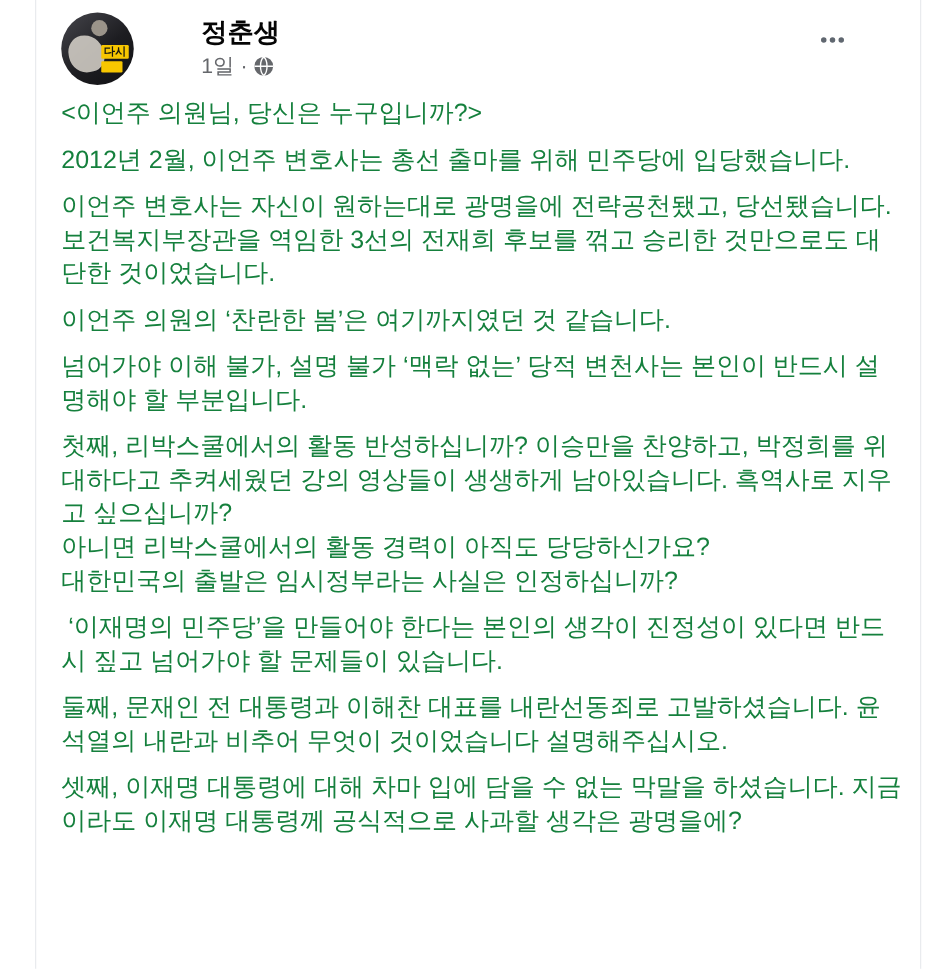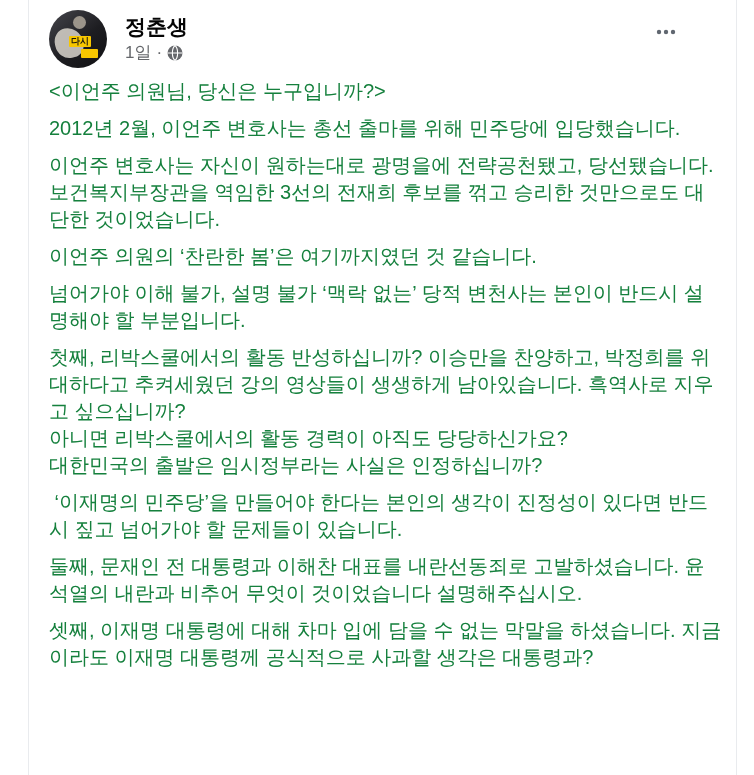--- a/index.html
+++ b/index.html
@@ -43,38 +43,38 @@
     position: absolute;
     left: 6px; top: 18px;
     width: 28px; height: 30px;
     border-radius: 45% 55% 40% 50%;
     background: #d9d5cc;
     transform: rotate(-12deg);
     opacity: 0.85;
   }
   .avatar .badge-text {
     position: absolute;
-    right: 16px; top: 26px;
+    right: 4px; top: 26px;
     background: #f7c600;
     color: #17170f;
     font-weight: bold;
     font-size: 9px;
     line-height: 11px;
     padding: 0 2px;
     border-radius: 1px;
     letter-spacing: 0;
   }
   .avatar .badge-bar {
     position: absolute;
     right: 9px; top: 39px;
     width: 17px; height: 9px;
     background: #f7c600;
     border-radius: 1px;
   }
-  .header-meta { margin-left: 76px; padding-top: 4px; }
+  .header-meta { margin-left: 112px; padding-top: 4px; }
   .author-name {
     font-size: 21px;
     font-weight: 700;
     color: #050505;
     line-height: 26px;
     display: inline-block;
     cursor: pointer;
   }
   .meta-row {
     display: flex;
@@ -154,16 +154,16 @@
       <p class="post-paragraph">&lt;이언주 의원님, 당신은 누구입니까?&gt;</p>
       <p class="post-paragraph">2012년 2월, 이언주 변호사는 총선 출마를 위해 민주당에 입당했습니다.</p>
       <p class="post-paragraph">이언주 변호사는 자신이 원하는대로 광명을에 전략공천됐고, 당선됐습니다. 보건복지부장관을 역임한 3선의 전재희 후보를 꺾고 승리한 것만으로도 대단한 것이었습니다.</p>
       <p class="post-paragraph">이언주 의원의 ‘찬란한 봄’은 여기까지였던 것 같습니다.</p>
       <p class="post-paragraph">넘어가야 이해 불가, 설명 불가 ‘맥락 없는’ 당적 변천사는 본인이 반드시 설명해야 할 부분입니다.</p>
       <p class="post-paragraph">첫째, 리박스쿨에서의 활동 반성하십니까? 이승만을 찬양하고, 박정희를 위대하다고 추켜세웠던 강의 영상들이 생생하게 남아있습니다. 흑역사로 지우고 싶으십니까?
 아니면 리박스쿨에서의 활동 경력이 아직도 당당하신가요?
 대한민국의 출발은 임시정부라는 사실은 인정하십니까?</p>
       <p class="post-paragraph"> ‘이재명의 민주당’을 만들어야 한다는 본인의 생각이 진정성이 있다면 반드시 짚고 넘어가야 할 문제들이 있습니다.</p>
       <p class="post-paragraph">둘째, 문재인 전 대통령과 이해찬 대표를 내란선동죄로 고발하셨습니다. 윤석열의 내란과 비추어 무엇이 것이었습니다 설명해주십시오.</p>
-      <p class="post-paragraph">셋째, 이재명 대통령에 대해 차마 입에 담을 수 없는 막말을 하셨습니다. 지금이라도 이재명 대통령께 공식적으로 사과할 생각은 대통령과?</p>
+      <p class="post-paragraph">셋째, 이재명 대통령에 대해 차마 입에 담을 수 없는 막말을 하셨습니다. 지금이라도 이재명 대통령께 공식적으로 사과할 생각은 광명을에?</p>
     </div>
 
 </div>
 
 </body></html>

